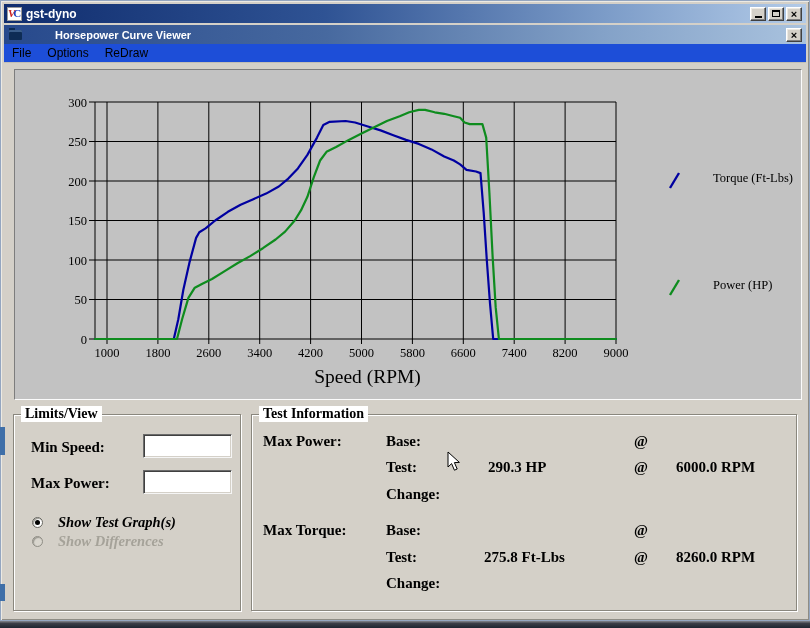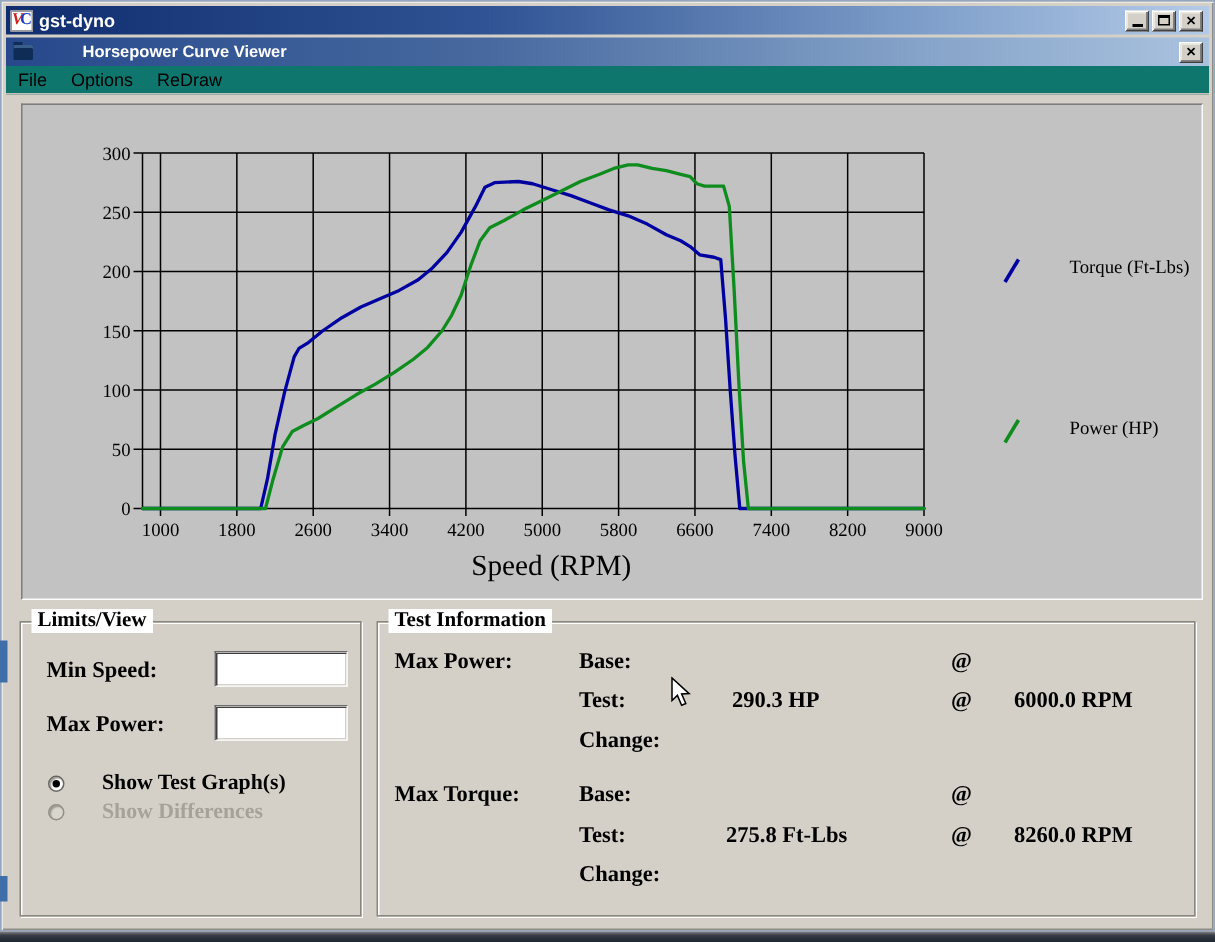--- a/index.html
+++ b/index.html
@@ -47,21 +47,21 @@
   }
   .child-title{color:#fff;font-weight:bold;font-size:11px;margin-left:5px;}
   .folder-icon{
     width:13px;height:10px;background:#0e2c55;border-radius:1px;position:relative;margin-top:1px;
     box-shadow:inset 0 2px 0 #3a5d8a;
   }
   .folder-icon:before{content:"";position:absolute;left:0;top:-2px;width:6px;height:2px;background:#0e2c55;}
   
   .menubar{
     position:absolute;left:3px;top:43px;width:802px;height:18px;
-    background:#0f766e;display:flex;align-items:center;
+    background:#1d4ed8;display:flex;align-items:center;
     border-bottom:1px solid #c1beb5;
   }
   .menu-item{font-size:12px;color:#000;padding:2px 8px;}
   
   .chart-panel{
     position:absolute;left:13px;top:68px;width:786px;height:329px;
     background:#c2c2c2;
     border:1px solid;border-color:#7d7d7d #fbfbfb #fbfbfb #7d7d7d;
     box-sizing:content-box;
   }
@@ -83,21 +83,21 @@
     position:absolute;font-family:"Liberation Serif",serif;font-weight:bold;
     font-size:15px;color:#000;white-space:nowrap;
   }
   .text-input{
     position:absolute;width:89px;height:24px;background:#fff;
     border:1px solid;border-color:#6b6b6b #f5f5f5 #f5f5f5 #6b6b6b;
     box-shadow:inset 1px 1px 0 #404040 , inset -1px -1px 0 #d4d0c8;
     box-sizing:border-box;font-family:"Liberation Serif",serif;font-size:14px;padding:2px 4px;
     outline:none;
   }
-  .radio-row{position:absolute;display:flex;align-items:center;gap:25px;}
+  .radio-row{position:absolute;display:flex;align-items:center;gap:15px;font-style:italic;}
   .radio-circle{
     width:11px;height:11px;border-radius:50%;background:#fff;
     border:1px solid #66655f;box-shadow:inset 1px 1px 1px #9a9890;
     display:flex;align-items:center;justify-content:center;box-sizing:border-box;
   }
   .radio-circle .dot{width:5px;height:5px;border-radius:50%;background:#000;display:none;}
   .radio-row.checked .radio-circle .dot{display:block;}
   .radio-row .radio-label{font-family:"Liberation Serif",serif;font-weight:bold;font-size:14.5px;color:#000;white-space:nowrap;}
   .radio-row.disabled .radio-label{color:#a5a299;}
   .radio-row.disabled .radio-circle{background:#d9d6ce;border-color:#8f8d85;}

